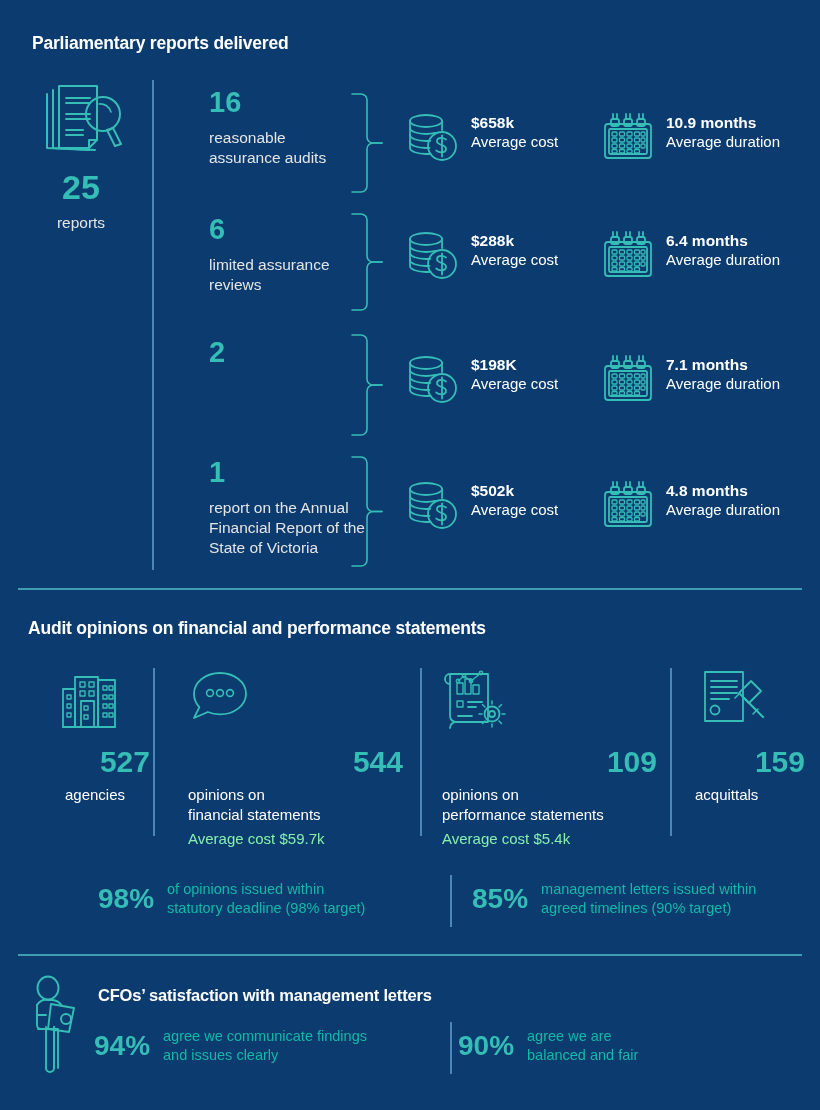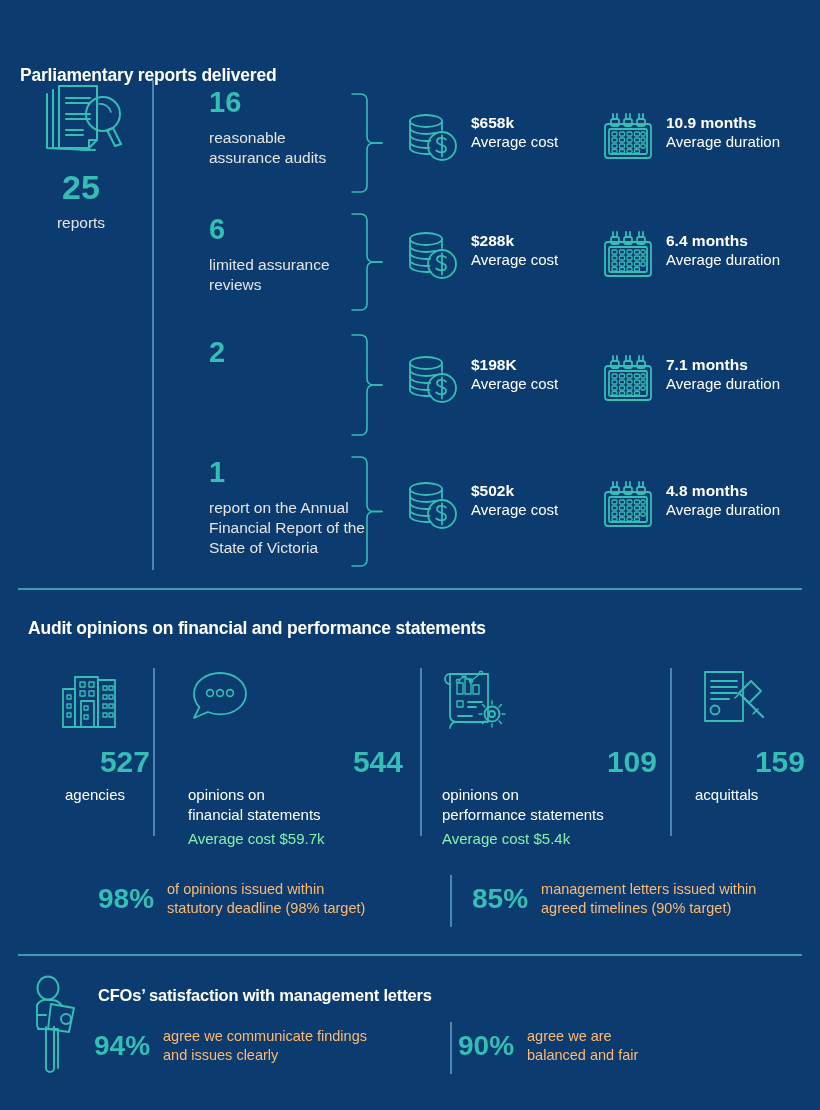--- a/index.html
+++ b/index.html
@@ -44,21 +44,21 @@
     font-size:15px;
     line-height:1.25;
     white-space:nowrap;
   }
 
   
   .vline{position:absolute;width:1.5px;background:#4C86B4;}
   .hline{position:absolute;height:1.5px;background:#3F9DB2;}
 
   
-  #s1-title{left:20px;top:33px;margin-top:32px;}
+  #s1-title{left:32px;top:33px;}
 
   #reports-block{position:absolute;left:22px;top:78px;width:118px;text-align:center;}
   #reports-icon{width:96px;height:80px;margin:0 auto;}
   #reports-num{font-size:34px;margin-top:12px;}
   #reports-lab{font-size:15.5px;margin-top:9px;}
 
   #s1-vline{left:152px;top:80px;height:490px;}
 
   .row-left{position:absolute;left:190px;width:150px;margin-left:19px;}
   .row-left .bignum{font-size:29px;}
@@ -77,21 +77,21 @@
   #s2-title{left:28px;top:618px;}
 
   .s2-col{position:absolute;}
   .s2-col .s2-icon{height:72px;}
   .s2-col .bignum{font-size:30px;margin-top:10px;text-align:right;}
   .s2-col .s2-lab{font-size:15px;line-height:1.3;margin-top:8px;color:#fff;}
   .s2-col .s2-cost{font-size:15px;margin-top:6px;color:#86efac;}
 
   .pct-row{position:absolute;display:flex;align-items:center;}
   .pct-num{color:#35BDB6;font-weight:bold;font-size:28px;line-height:1;white-space:nowrap;}
-  .pct-txt{color:#fdba74;font-size:14.5px;line-height:1.3;margin-left:13px;}
+  .pct-txt{color:#14b8a6;font-size:14.5px;line-height:1.3;margin-left:13px;}
 
   
   #s3-hline{left:18px;top:954px;width:784px;}
   #cfo-icon{position:absolute;left:24px;top:975px;width:62px;height:100px;}
   #s3-title{left:98px;top:986px;font-size:16.5px;}
 </style>
 </head>
 <body>
 
 <div class="page">

